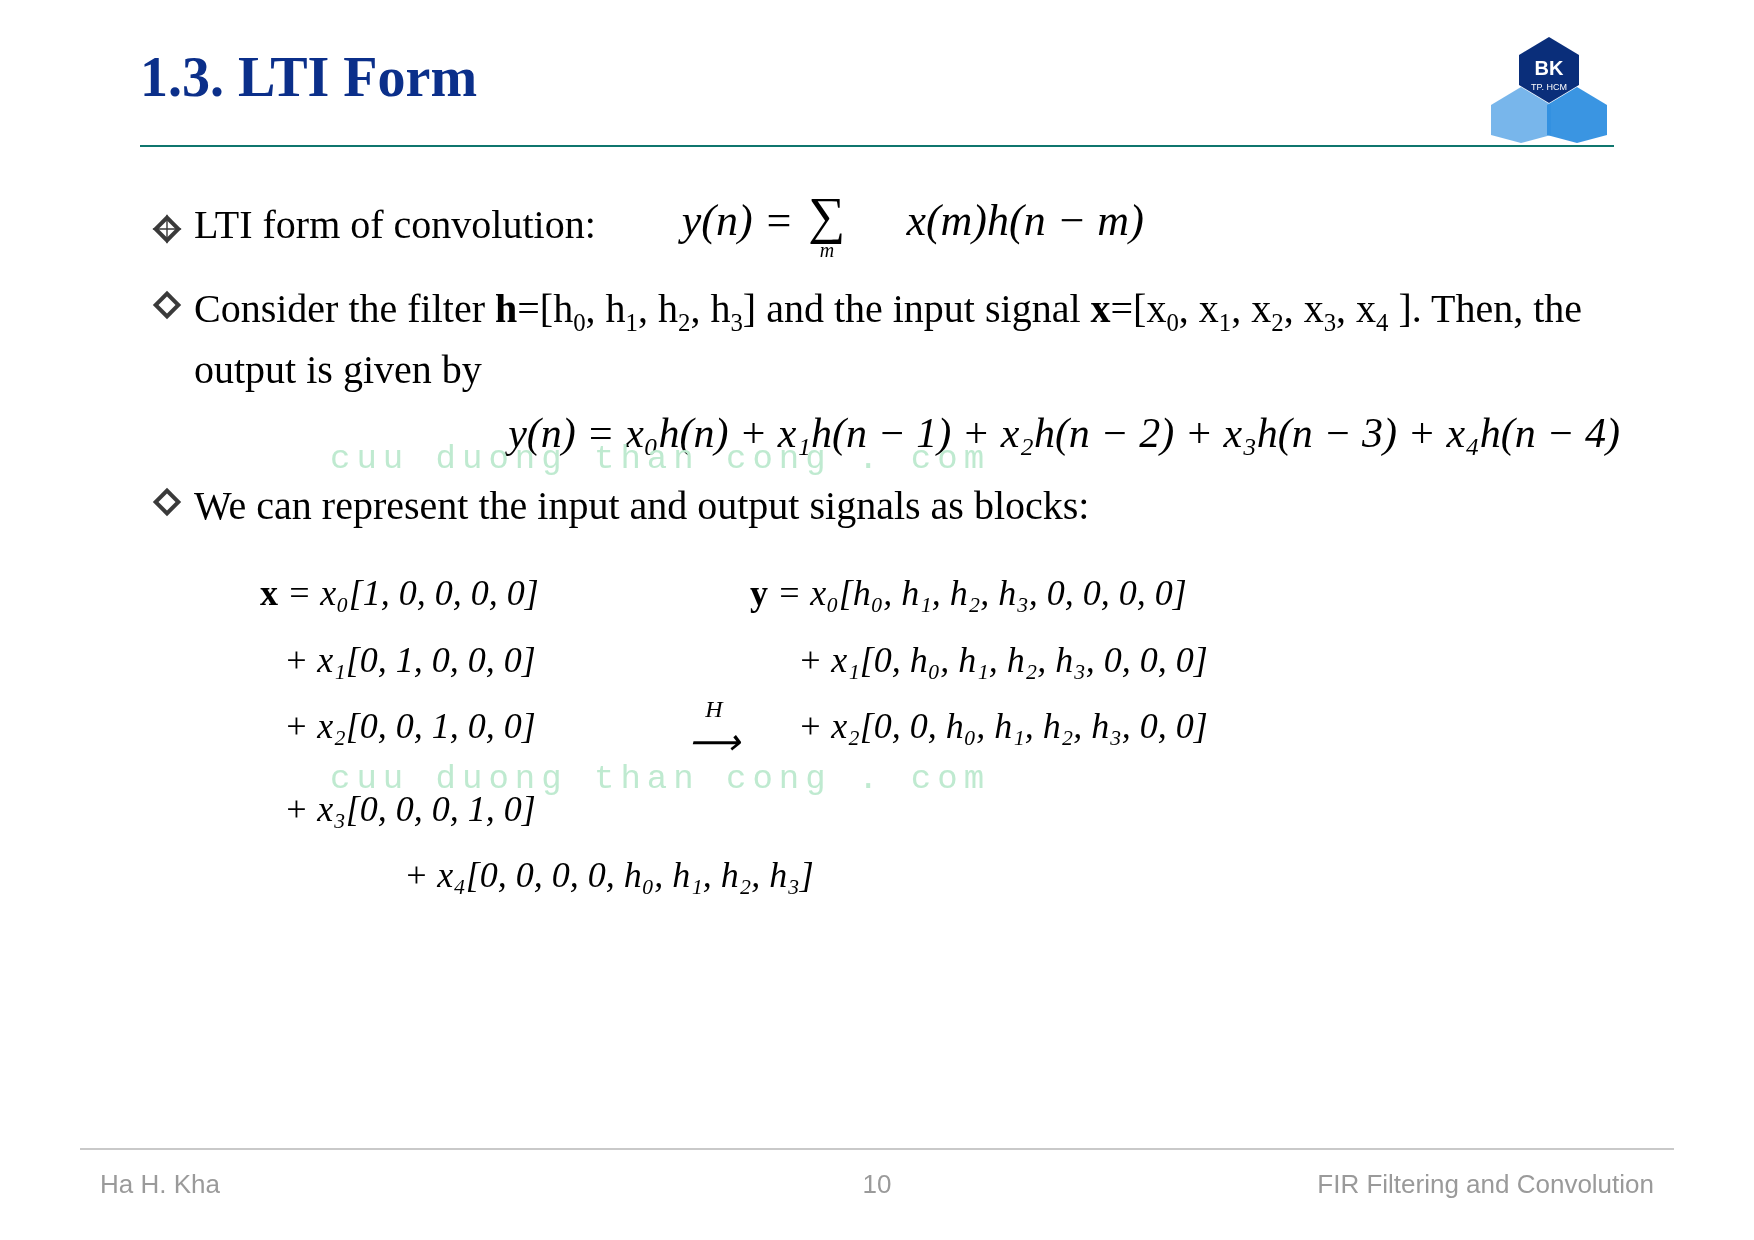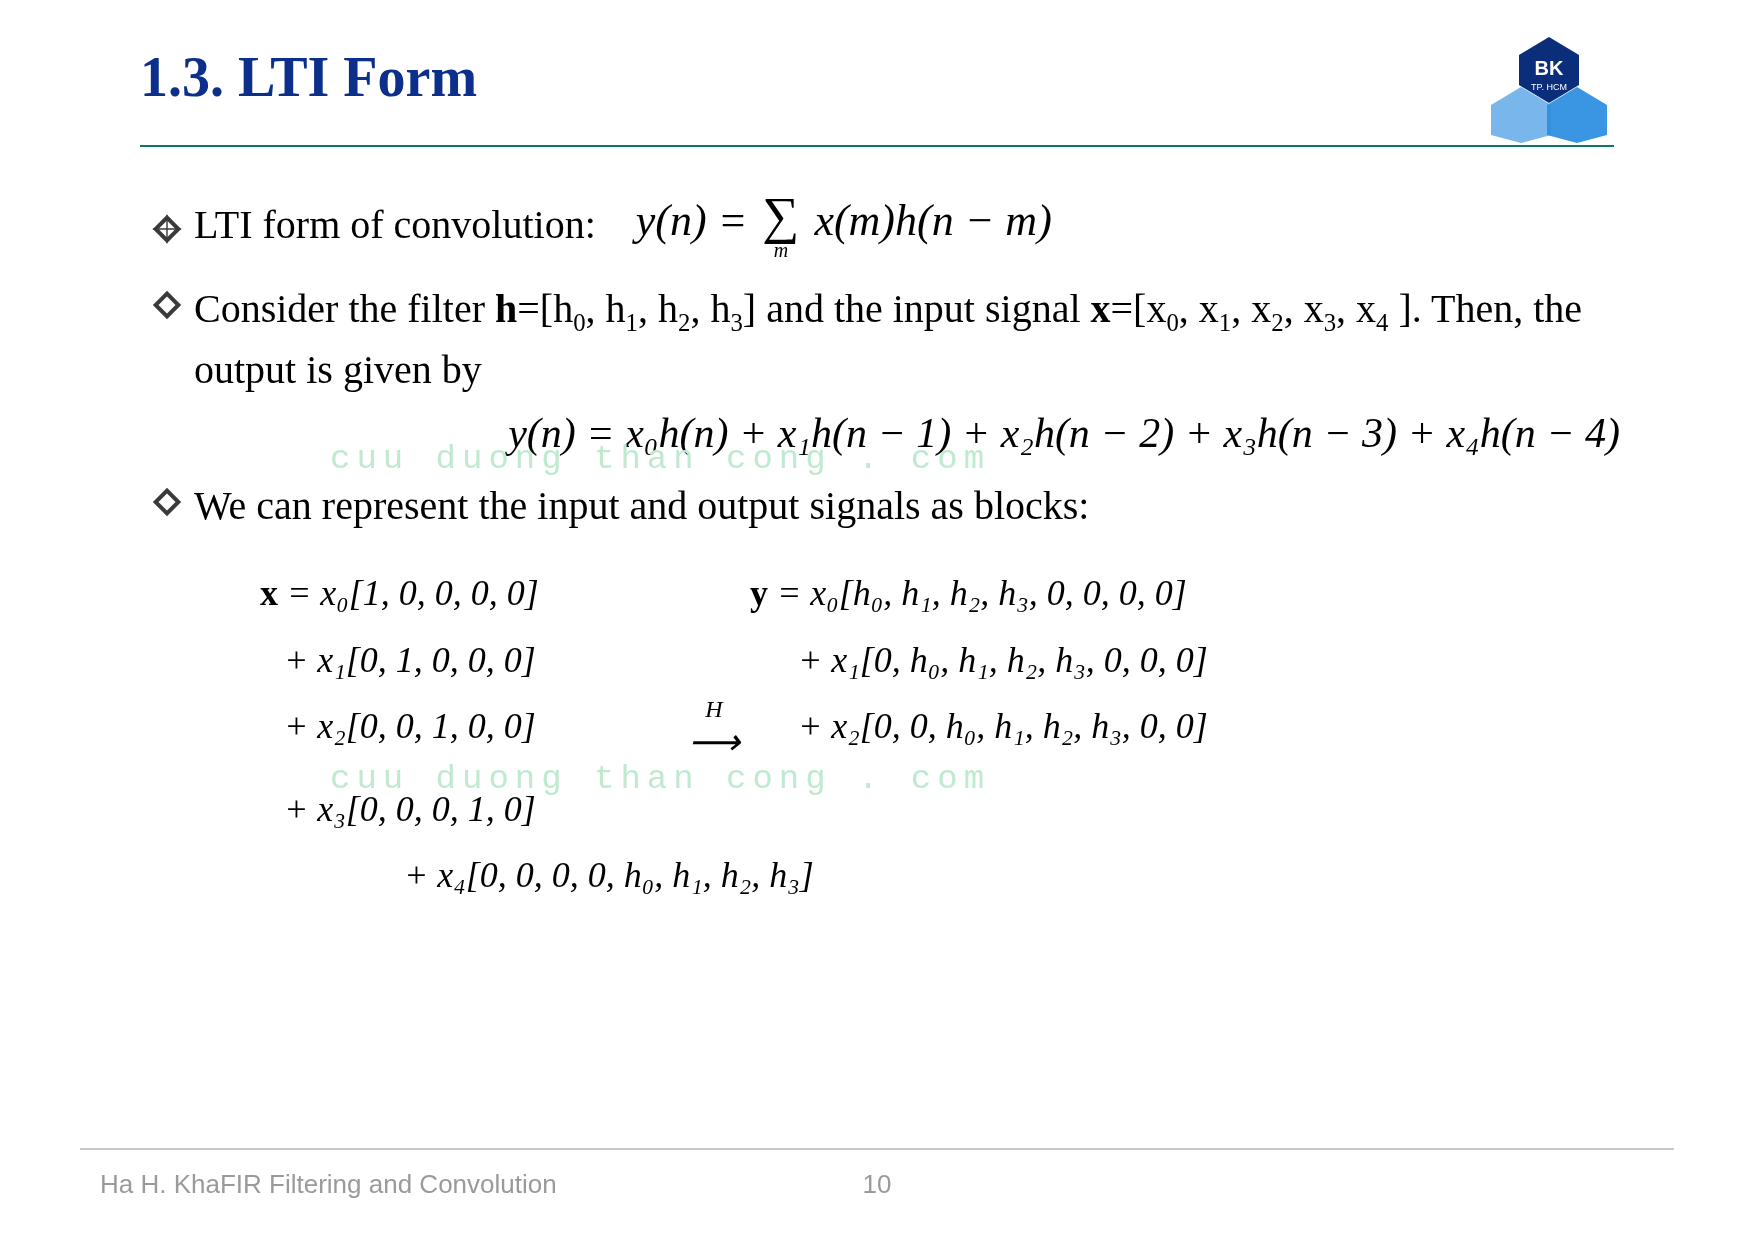--- a/index.html
+++ b/index.html
@@ -60,20 +60,21 @@
     margin-right: 10px;
     margin-top: 8px;
   }
   .bullet-row .text {
     flex: 1;
     line-height: 1.45;
   }
   .eq-inline {
     font-family: 'Times New Roman', serif;
     font-style: italic;
+    margin-left: 46px;
   }
   .eq-block {
     font-family: 'Times New Roman', serif;
     font-style: italic;
     font-size: 42px;
     text-align: right;
     margin: 10px 0 20px 100px;
   }
   .sigma-wrap {
     display: inline-flex;
@@ -152,21 +153,21 @@
     right: 80px;
     bottom: 90px;
     border-top: 2px solid #c9c9c9;
   }
   .footer {
     position: absolute;
     bottom: 40px;
     left: 100px;
     right: 100px;
     display: flex;
-    justify-content: flex-start;
+    justify-content: space-between;
     font-family: 'Segoe UI', Arial, sans-serif;
     font-size: 26px;
     color: #9a9a9a;
   }
   .footer .center {
     position: absolute;
     left: 0; right: 0;
     text-align: center;
   }
 </style>

